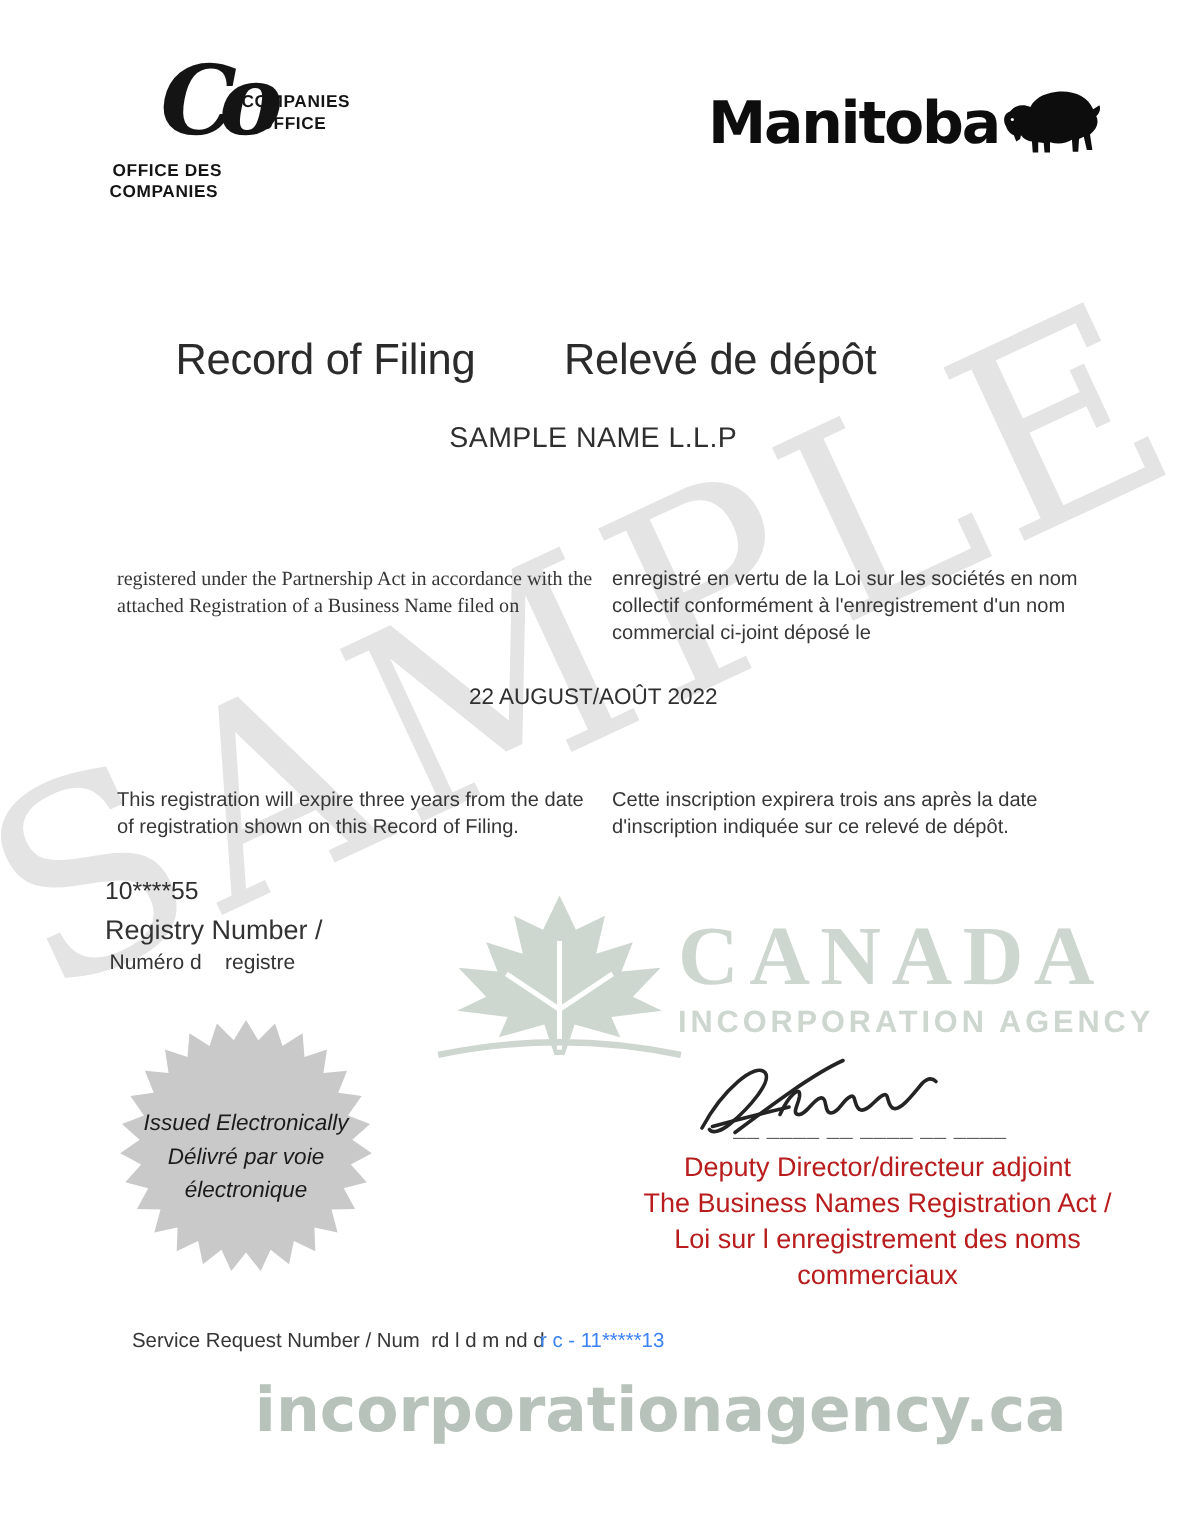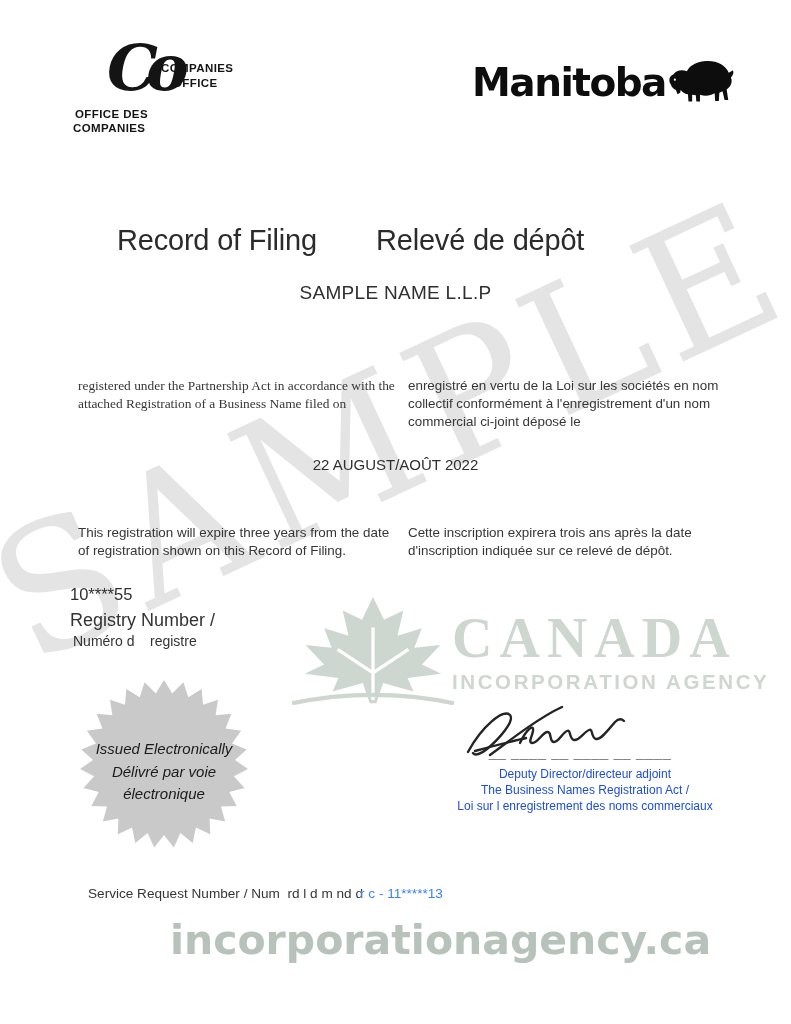--- a/index.html
+++ b/index.html
@@ -58,21 +58,21 @@
   
   .seal{left:78px;top:680px;width:172px;height:168px;}
   .seal-text{position:absolute;left:0;right:0;top:58px;text-align:center;
     font-style:italic;font-size:15px;font-weight:500;color:#1b1b1b;line-height:1.5;}
 
   
   .sig-svg{left:462px;top:700px;}
   .sig-dashes{left:450px;top:744px;width:260px;text-align:center;
     font-size:15px;font-weight:bold;color:#2a2a2a;letter-spacing:.5px;}
   .sig-lines{left:418px;top:766px;width:334px;text-align:center;
-    font-size:12px;color:#1d4ed8;line-height:1.34;}
+    font-size:18px;color:#b91c1c;line-height:1.34;}
 
   
   .srv-label{left:88px;top:886px;font-size:13.6px;color:#363636;}
   .srv-value{left:360px;top:886px;font-size:13.6px;color:#3b82f6;}
 </style>
 </head>
 <body>
 
 <div class="page">
 

